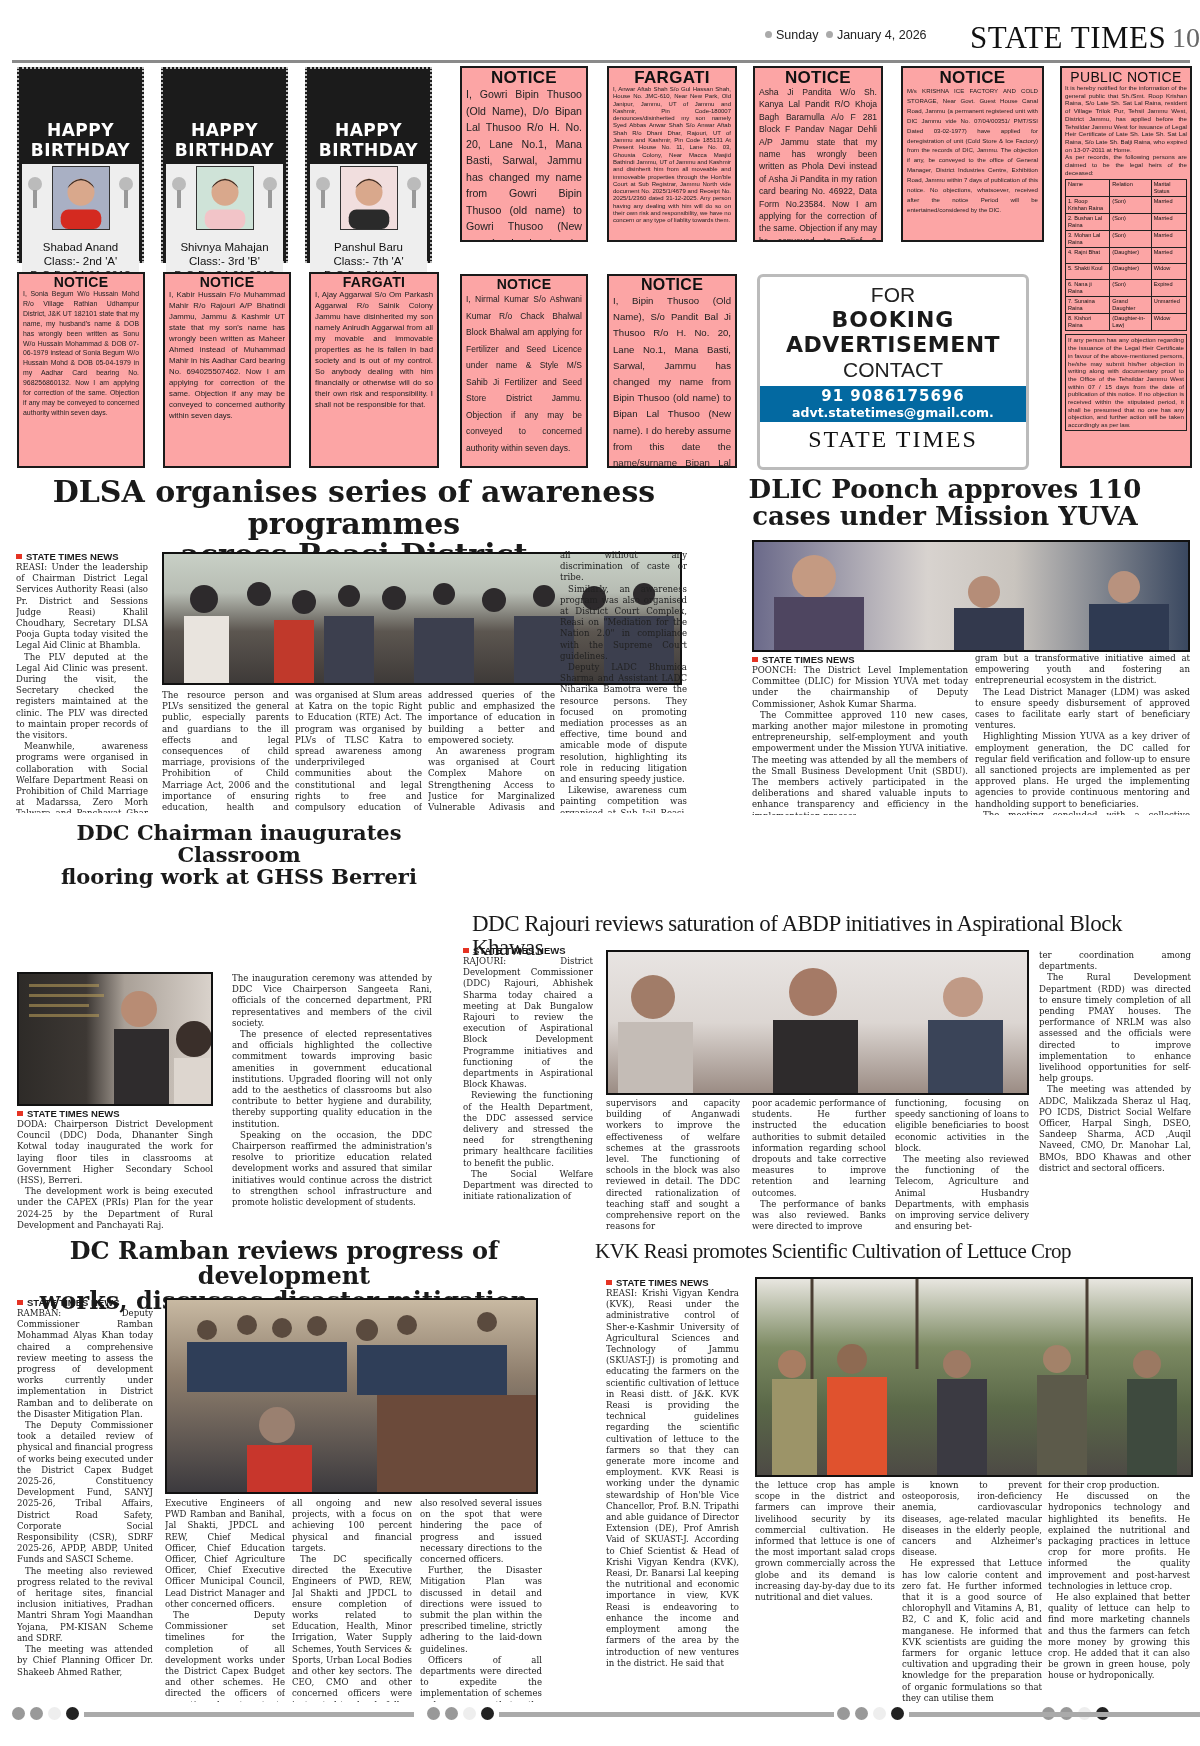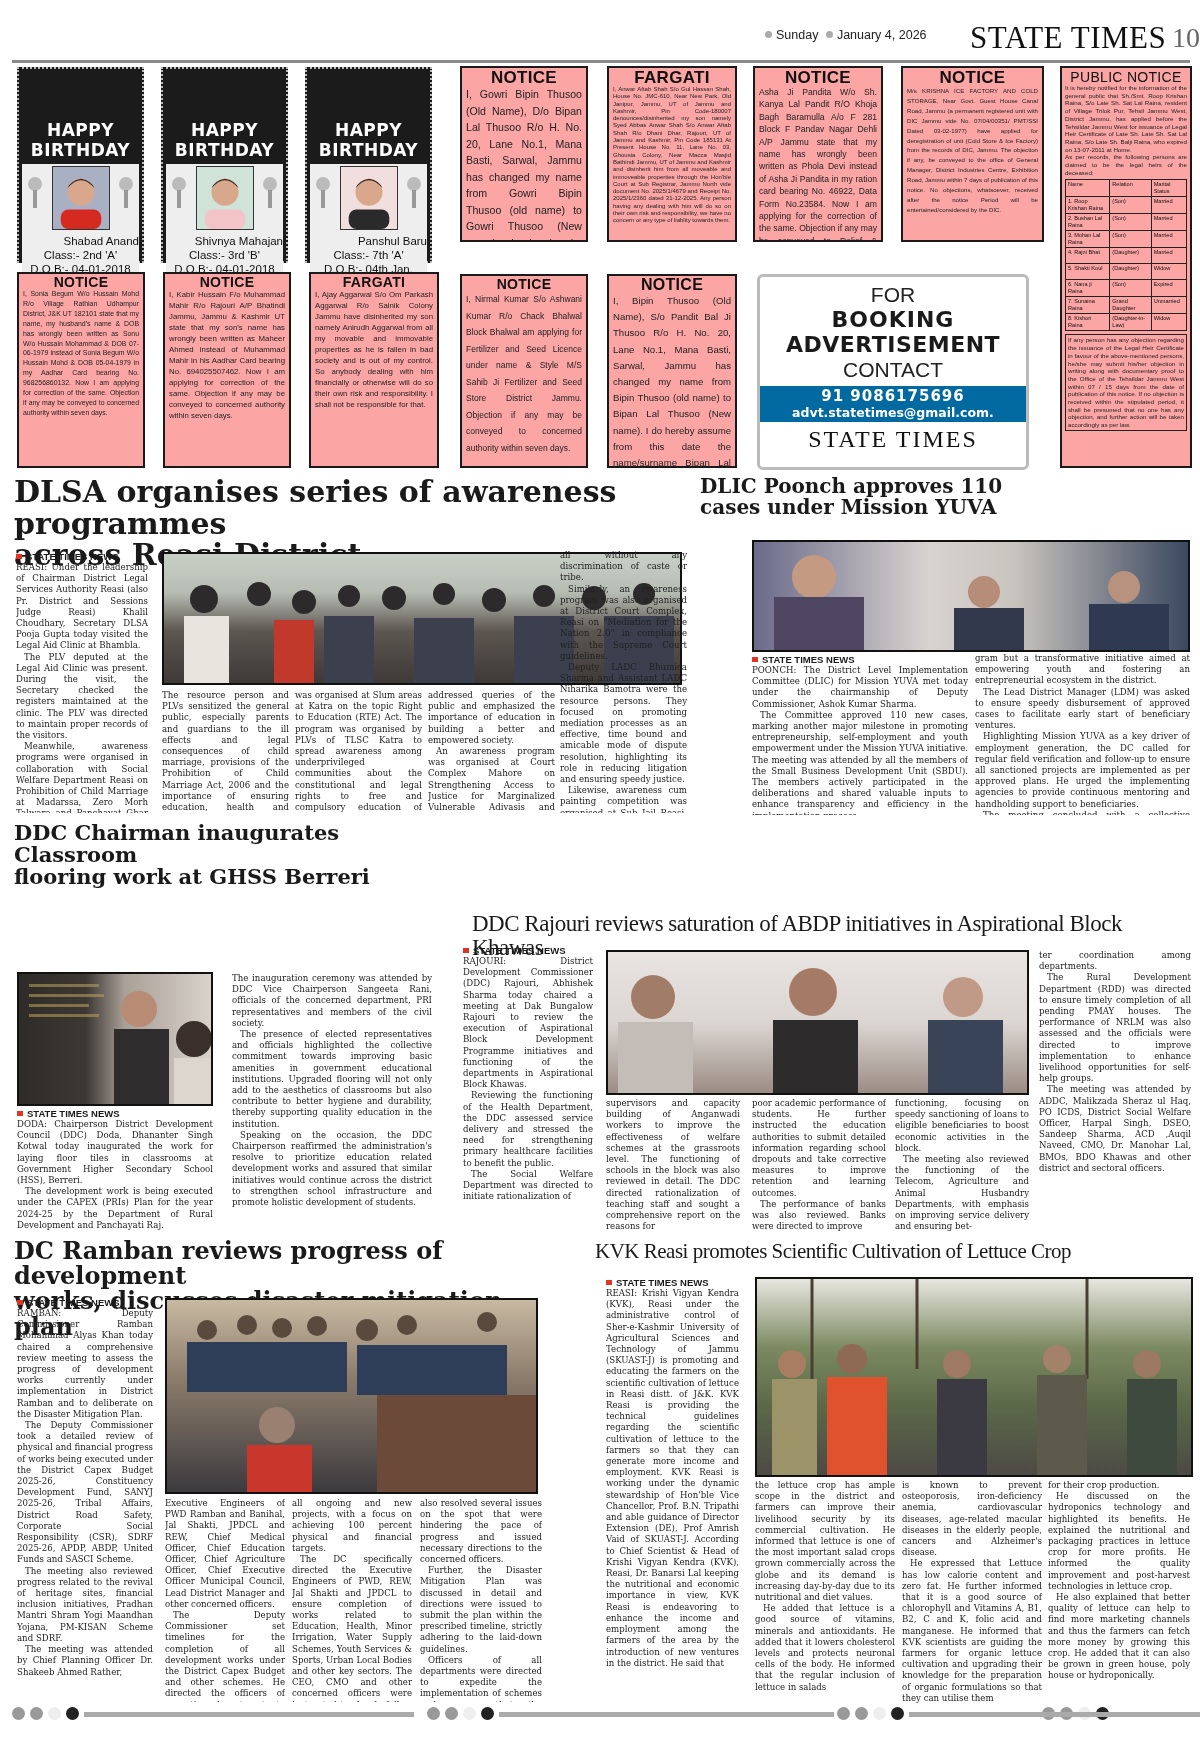--- a/index.html
+++ b/index.html
@@ -14,21 +14,21 @@
   .top-rule { position: absolute; left: 12px; top: 60px; width: 1178px; height: 3px; background: #8a8a8a; }
 
   
   .bday { position: absolute; top: 67px; width: 127px; height: 196px; background: #1b1b1b; border: 2px dotted #bbb; padding: 3px; }
   .bday .hd { color: #fff; font-family: "DejaVu Sans", sans-serif; font-weight: bold; text-align: center; font-size: 17px; line-height: 20px; letter-spacing: 0.5px; margin-top: 48px; }
   .bday .body { background: #eee; height: 116px; margin-top: 4px; position: relative; text-align: center; }
   .bday .photo { width: 58px; height: 64px; margin: 0 auto; border: 1px solid #333; display: block; position: relative; top: 2px; }
   .bday .flower { position: absolute; top: 12px; width: 18px; height: 34px; }
   .bday .flower.l { left: 4px; } .bday .flower.r { right: 4px; }
   .bday .name, .bday .cls, .bday .dob { font-family: "Liberation Sans", sans-serif; font-size: 11.5px; line-height: 14px; color: #111; }
-  .bday .name { margin-top: 6px; text-align: right; }
+  .bday .name { margin-top: 12px; }
   .bday .school { color: #fff; font-family: "DejaVu Sans", sans-serif; font-weight: bold; font-size: 11.5px; text-align: center; margin-top: 5px; letter-spacing: .3px; }
 
   
   .notice { position: absolute; border: 2px solid #1a1a1a; background: #fca5a5; padding: 1px 4px 2px 4px; overflow: hidden; }
   .notice .nt { font-family: "Liberation Sans", sans-serif; font-weight: bold; text-align: center; line-height: 1; letter-spacing: .3px; }
   .notice .nb { font-family: "Liberation Sans", sans-serif; text-align: justify; color: #222; }
 
   
   .pn-table { width: 100%; border-collapse: collapse; margin-top: 3px; }
   .pn-table td { border: 1.5px solid #222; font-family: "Liberation Sans Narrow", "Liberation Sans", sans-serif; font-size: 5.6px; line-height: 7px; padding: 1px 2px; vertical-align: top; height: 16px; }
@@ -38,21 +38,21 @@
   .ad .for { font-family: "Liberation Sans", sans-serif; font-size: 21px; margin-top: 6px; color: #222; }
   .ad .booking { font-family: "DejaVu Sans", sans-serif; font-weight: 900; font-size: 22px; line-height: 26px; color: #1a1a1a; letter-spacing: 1px; }
   .ad .adv { font-family: "DejaVu Sans", sans-serif; font-weight: 900; font-size: 22px; line-height: 24px; color: #1a1a1a; letter-spacing: .5px; }
   .ad .contact { font-family: "Liberation Sans", sans-serif; font-size: 21px; color: #222; line-height: 26px; }
   .ad .strip { background: #0369a1; color: #fff; font-family: "DejaVu Sans", sans-serif; font-weight: bold; margin-top: 3px; padding: 2px 0; }
   .ad .strip .ph { font-size: 15px; line-height: 17px; letter-spacing: 1px; }
   .ad .strip .em { font-size: 12.5px; line-height: 15px; }
   .ad .brand { font-family: "Liberation Serif", serif; font-size: 24px; letter-spacing: 2px; margin-top: 4px; }
 
   
-  .hl { position: absolute; font-family: "DejaVu Serif", serif; font-weight: bold; color: #1a1a1a; line-height: 1.05; }
+  .hl { position: absolute; font-family: "DejaVu Serif", serif; font-weight: bold; color: #1a1a1a; text-align: center; line-height: 1.05; }
   .hl.cond { font-family: "Liberation Serif", serif; font-weight: normal; letter-spacing: -0.5px; transform-origin: left top; }
 
   
   .col { position: absolute; font-family: "DejaVu Serif", serif; font-size: 8.6px; line-height: 11.2px; color: #222; text-align: justify; overflow: hidden; hyphens: auto; }
   .col p { text-indent: 8px; }
   .col p.first { text-indent: 0; }
   .kicker { font-family: "Liberation Sans", sans-serif; font-weight: bold; font-size: 9.5px; color: #1a1a1a; line-height: 11px; display: block; }
   .kicker .sq { display:inline-block; width:6px; height:5px; background:#e53323; margin-right:4px; vertical-align: 1px; }
 
   
@@ -317,21 +317,21 @@
   </div>
 <div class="col" style="left:560px; top:550px; width:127px; height:263px;">
     <div class="paras">
       <p class="first">all without any discrimination of caste or tribe.</p>
       <p>Similarly, an awareness program was also organised at District Court Complex, Reasi on "Mediation for the Nation 2.0" in compliance with the Supreme Court guidelines.</p>
       <p>Deputy LADC Bhumica Sharma and Assistant LADC Niharika Bamotra were the resource persons. They focused on promoting mediation processes as an effective, time bound and amicable mode of dispute resolution, highlighting its role in reducing litigation and ensuring speedy justice.</p>
       <p>Likewise, awareness cum painting competition was organised at Sub Jail Reasi. The jail inmates actively participated showcasing their talent in fine art. The inmates were also made aware about their legal rights and provided legal advice by the visiting lawyers.</p>
     </div>
   </div>
 
-<div class="hl" style="left:700px; top:476px; width:490px; font-size:20px;">
+<div class="hl" style="left:700px; top:476px; width:490px; font-size:26px;">
   <div>DLIC Poonch approves 110</div>
   <div>cases under Mission YUVA</div>
 </div>
 <div class="photo-box" style="left:752px; top:540px; width:438px; height:112px; background:linear-gradient(90deg,#6b6a8a 0%,#d8d3cf 40%,#c9c4be 60%,#3a4860 100%);">
   <svg width="438" height="112">
     <circle cx="60" cy="35" r="22" fill="#c49a82"></circle>
       <rect x="20" y="55" width="90" height="57" fill="#4e4560"></rect>
     <circle cx="230" cy="50" r="16" fill="#b58d78"></circle>
       <rect x="200" y="66" width="70" height="46" fill="#33394d"></rect>
     <circle cx="370" cy="45" r="16" fill="#b8927e"></circle>
@@ -506,21 +506,20 @@
       <rect x="180" y="100" width="50" height="100" fill="#3b3a42"></rect>
     <circle cx="300" cy="80" r="14" fill="#a38269"></circle>
       <rect x="280" y="96" width="50" height="104" fill="#5c5a4a"></rect>
     <circle cx="390" cy="85" r="14" fill="#9b7962"></circle>
       <rect x="370" y="100" width="50" height="100" fill="#3e4a3e"></rect>
   </svg>
 </div>
 <div class="col" style="left:755px; top:1480px; width:140px; height:223px;">
     <div class="paras">
       <p class="first">the lettuce crop has ample scope in the district and farmers can improve their livelihood security by its commercial cultivation. He informed that lettuce is one of the most important salad crops grown commercially across the globe and its demand is increasing day-by-day due to its nutritional and diet values.</p>
-      <p>He added that lettuce is a good source of vitamins, minerals and antioxidants. He added that it lowers cholesterol levels and protects neuronal cells of the body. He informed that the regular inclusion of lettuce in salads</p>
     </div>
   </div>
 <div class="col" style="left:902px; top:1480px; width:140px; height:223px;">
     <div class="paras">
       <p class="first">is known to prevent osteoporosis, iron-deficiency anemia, cardiovascular diseases, age-related macular diseases in the elderly people, cancers and Alzheimer's disease.</p>
       <p>He expressed that Lettuce has low calorie content and zero fat. He further informed that it is a good source of chlorophyll and Vitamins A, B1, B2, C and K, folic acid and manganese. He informed that KVK scientists are guiding the farmers for organic lettuce cultivation and upgrading their knowledge for the preparation of organic formulations so that they can utilise them</p>
     </div>
   </div>
 <div class="col" style="left:1048px; top:1480px; width:142px; height:223px;">
     <div class="paras">

